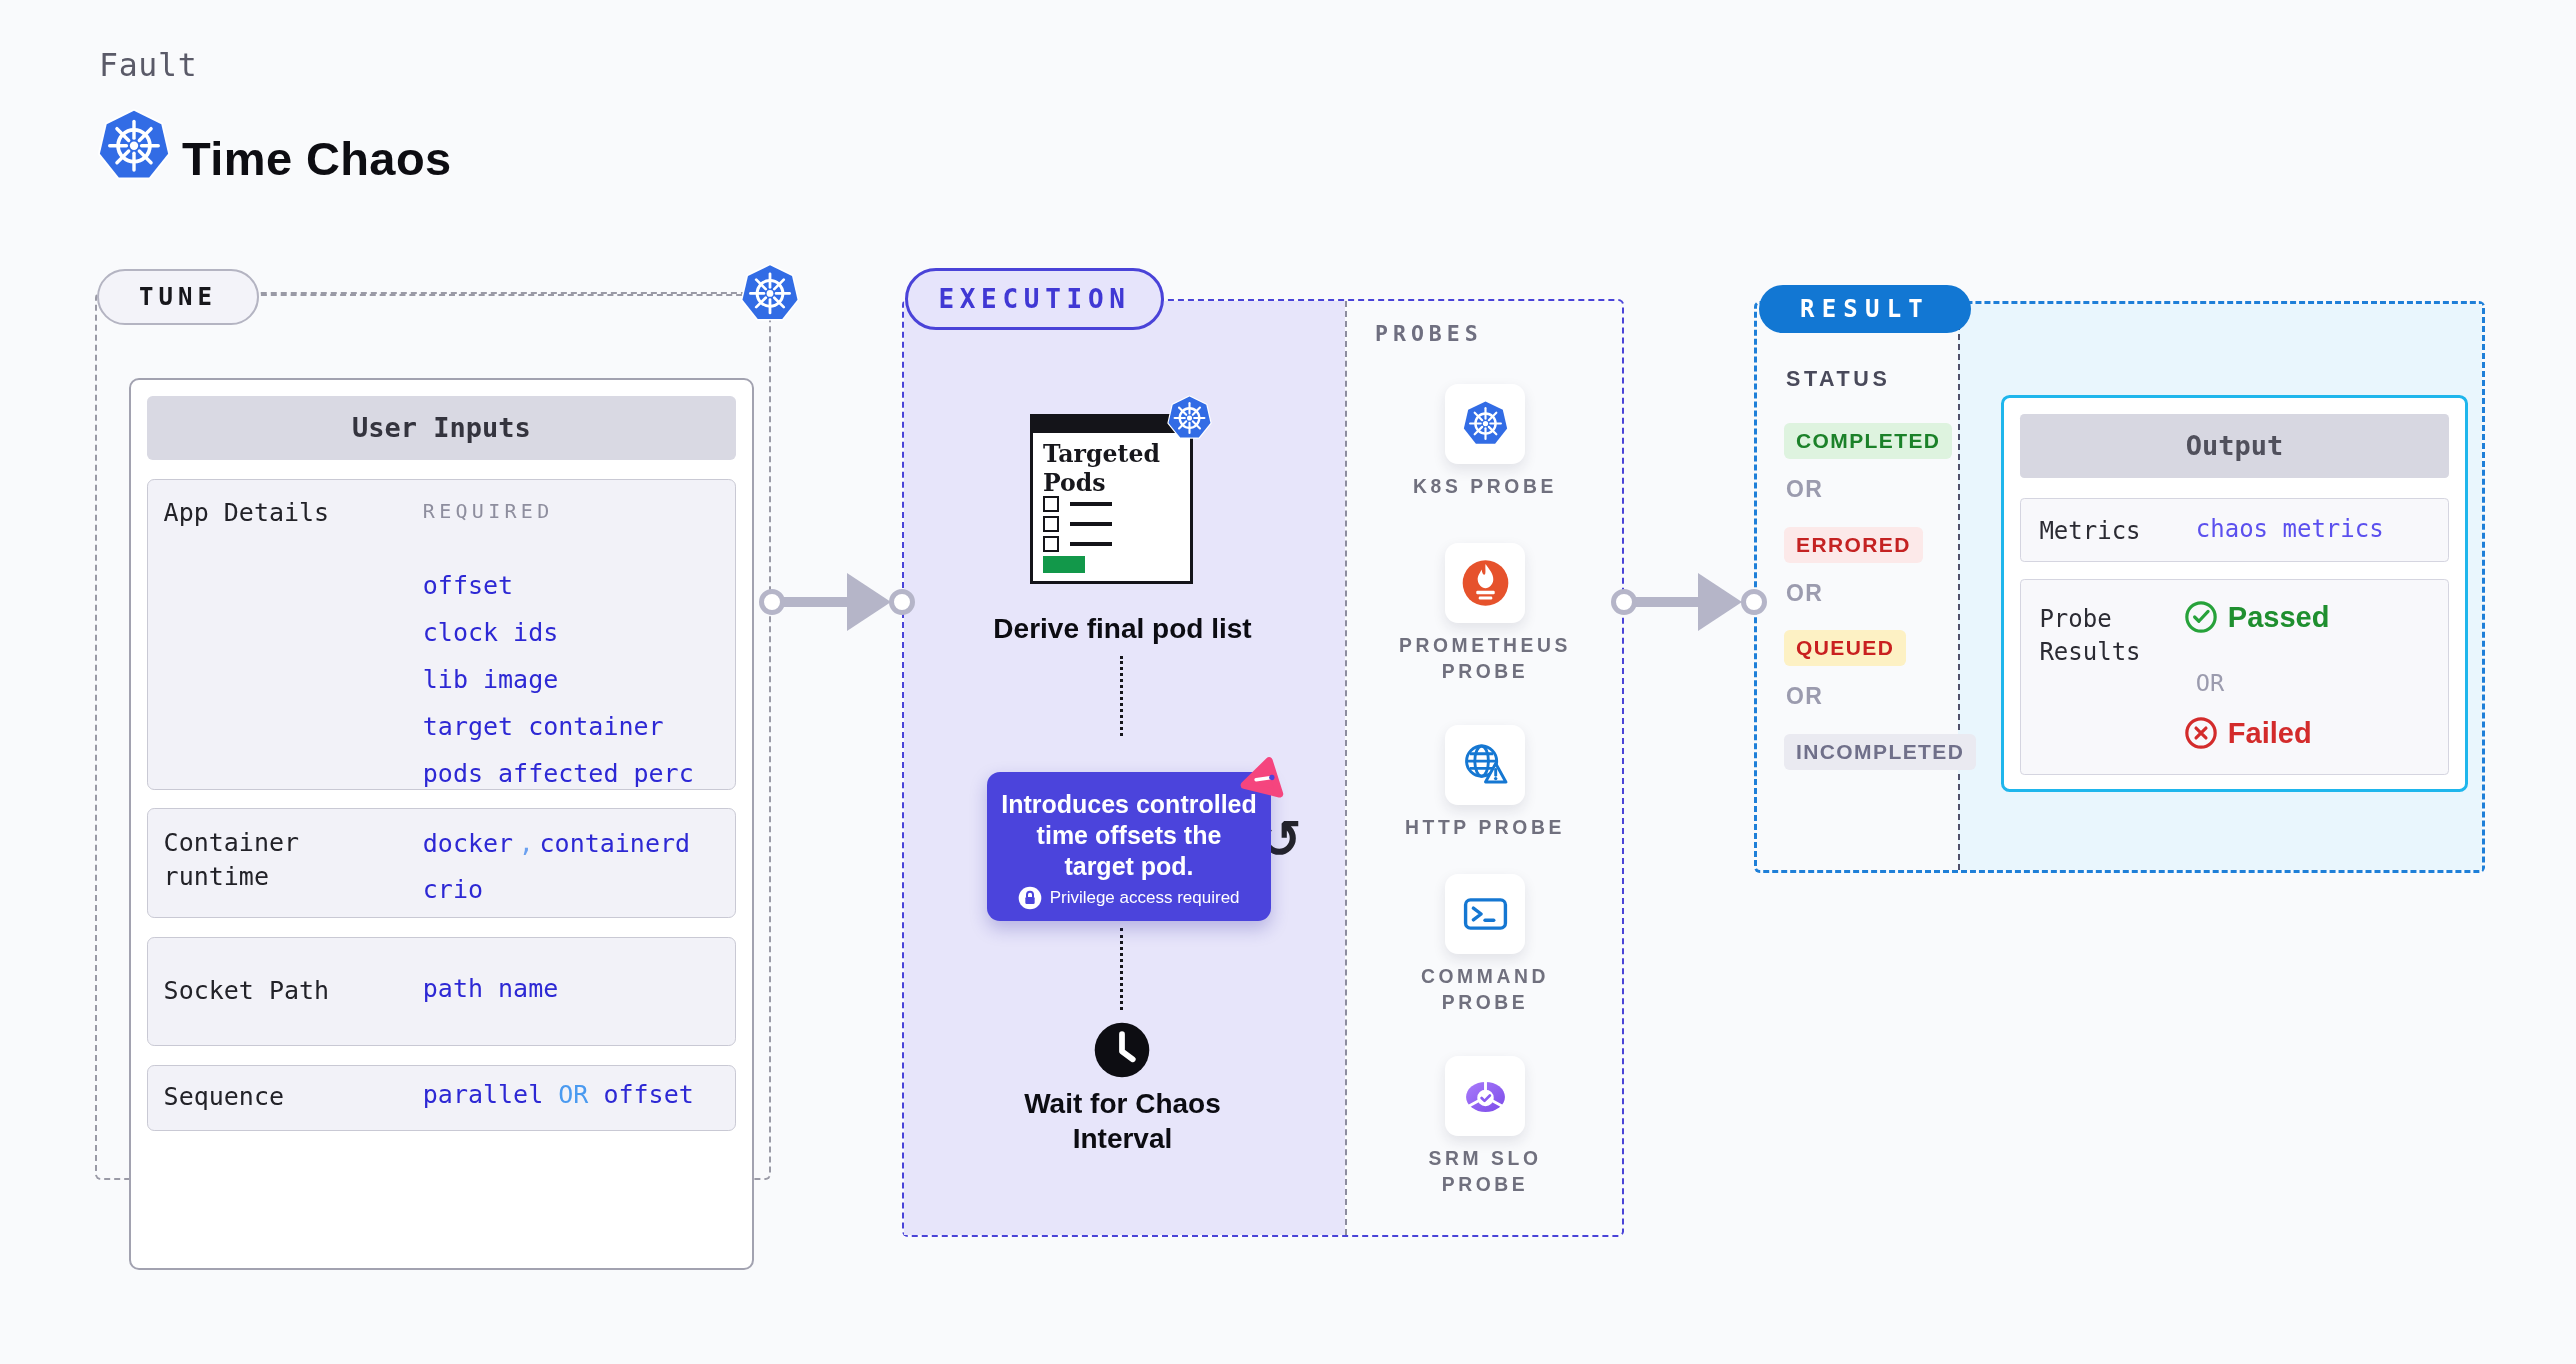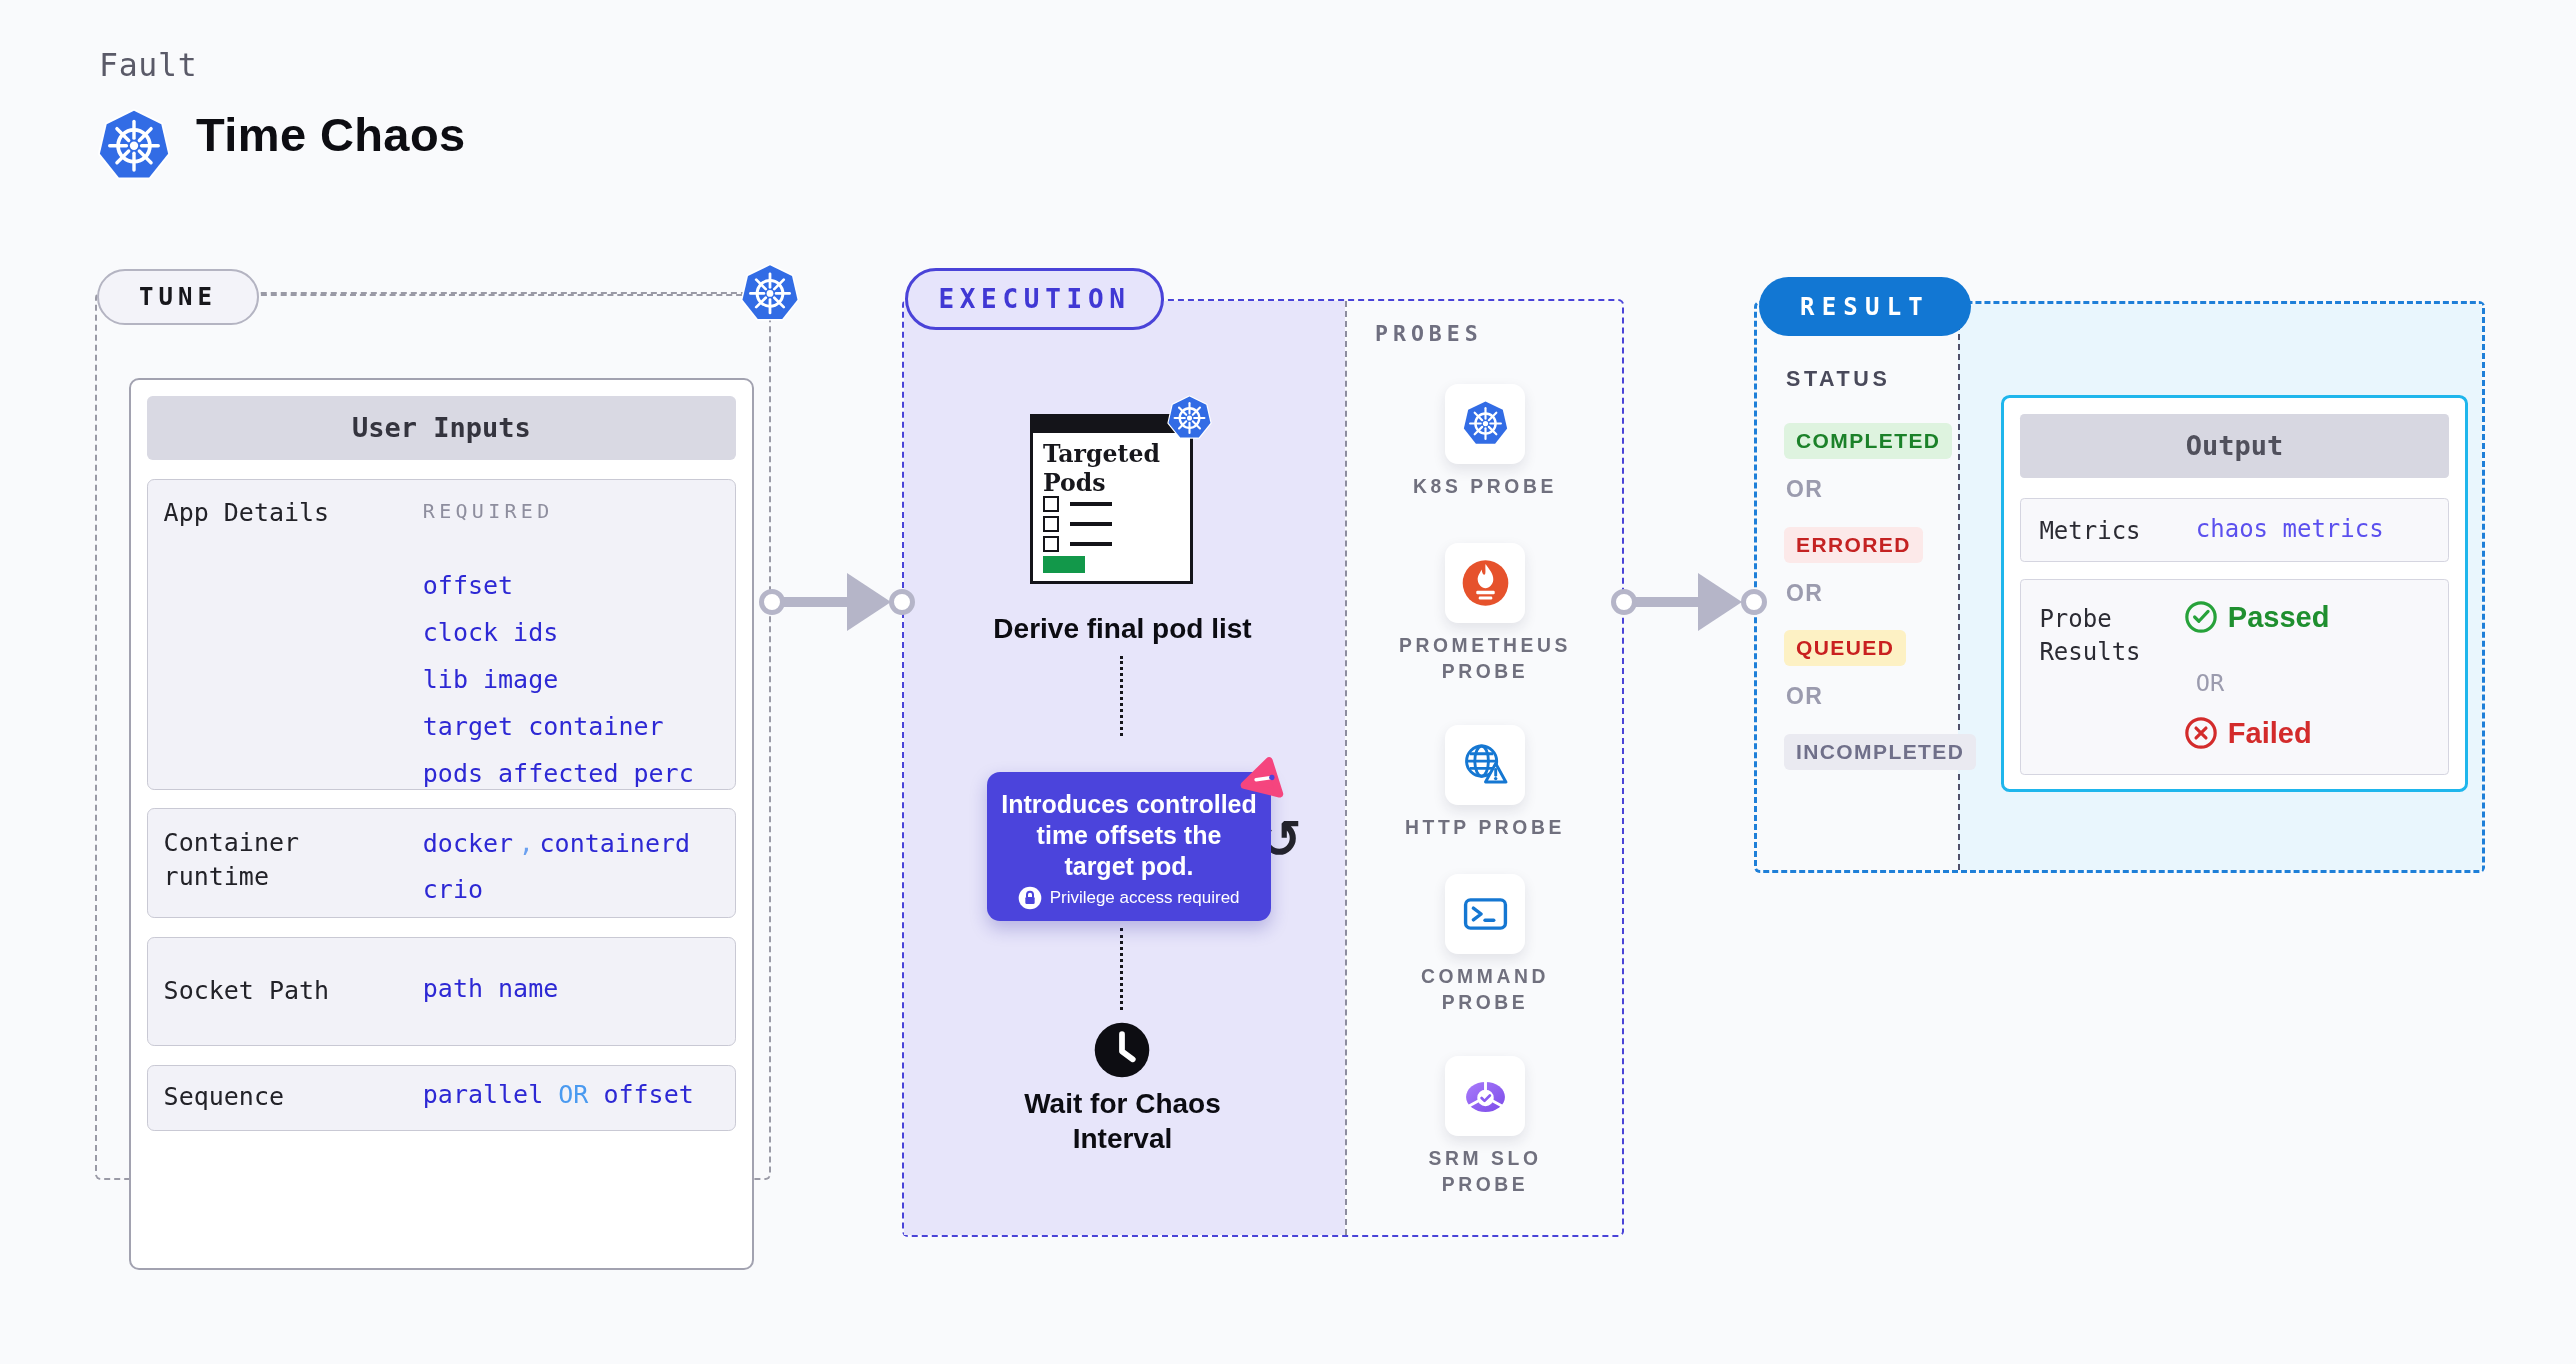--- a/index.html
+++ b/index.html
@@ -3,21 +3,21 @@
 <meta charset="utf-8">
 <style>
   * { margin:0; padding:0; box-sizing:border-box; }
   html,body { width:2576px; height:1365px; background:#F9FAFC; font-family:"Liberation Sans","DejaVu Sans",sans-serif; }
   #canvas { position:relative; width:2576px; height:1365px; overflow:hidden; background:#F9FAFC; }
   .abs { position:absolute; }
   .center { display:flex; align-items:center; justify-content:center; }
 
   
   #hdr-eyebrow { left:99px; top:47px; font-family:"DejaVu Sans Mono",monospace; font-size:31.5px; color:#5A5A68; letter-spacing:0.7px; }
-  #hdr-brand { left:96px; top:107px; display:flex; align-items:flex-start; gap:24px; }
+  #hdr-brand { left:96px; top:107px; display:flex; align-items:flex-end; gap:10px; }
   #hdr-logo { width:76px; height:79px; }
   #hdr-title { font-size:47px; font-weight:bold; color:#0D0D12; letter-spacing:0.4px; }
 
   
   #tune-box { left:95px; top:292px; width:676px; height:888px; border:2.1px dashed #9A9AA6; border-radius:5.7px; }
   #tune-link { left:251px; top:294px; width:501px; height:0; border-top:2.9px dashed #9A9AA6; }
   #tune-pill { left:97px; top:269px; width:162px; height:56px; background:#F3F3F9; border:2.1px solid #B4B4C2; border-radius:29px;
                font-family:"DejaVu Sans Mono",monospace; font-weight:bold; font-size:24px; letter-spacing:5px; color:#17171C; z-index:5; }
   #tune-k8s { left:739px; top:262px; width:62px; height:64px; z-index:6; }
 
@@ -83,21 +83,21 @@
   .probe { position:absolute; left:1363px; width:244px; text-align:center; }
   .probe-card { width:80px; height:80px; margin:0 auto; background:#FFF; border-radius:13px; box-shadow:0 5.7px 13px rgba(30,30,60,0.10); display:flex; align-items:center; justify-content:center; }
   .probe-card svg { width:49px; height:50px; }
   .probe-label { margin-top:10px; font-size:19.3px; font-weight:bold; letter-spacing:3.6px; color:#70707E; line-height:26px; }
   #probe-k8s { top:384px; } #probe-prom { top:543px; } #probe-http { top:725px; } #probe-cmd { top:874px; } #probe-srm { top:1056px; }
 
   
   #result-box { left:1754px; top:301px; width:731px; height:572px; border:3.6px dashed #1E7FD8; border-radius:5.7px; }
   #result-right { position:absolute; left:201px; top:0; right:0; bottom:0; background:#E9F6FD; }
   #result-div { position:absolute; left:201px; top:0; bottom:0; width:0; border-left:2.1px dashed #50506A; }
-  #result-pill { left:1759px; top:277px; width:212px; height:59px; background:#1277D3; border-radius:31.5px; color:#FFF;
+  #result-pill { left:1759px; top:285px; width:212px; height:48px; background:#1277D3; border-radius:31.5px; color:#FFF;
                  font-family:"DejaVu Sans Mono",monospace; font-weight:bold; font-size:24px; letter-spacing:7.2px; z-index:5; }
   #status-title { left:1786px; top:367px; font-size:21.5px; font-weight:bold; letter-spacing:3.6px; color:#49495A; }
   .badge { position:absolute; left:1784px; height:36px; line-height:36px; padding:0 12px; border-radius:5.7px; font-size:21px; font-weight:bold; letter-spacing:1.4px; white-space:nowrap; }
   .or-step { position:absolute; left:1786px; font-size:23px; font-weight:bold; color:#9B9BAE; letter-spacing:1.4px; }
   #st-completed { top:423px; background:#DEF3DF; color:#1B8129; }
   #st-or1 { top:476px; }
   #st-errored { top:527px; background:#FCE9E9; color:#C42222; }
   #st-or2 { top:580px; }
   #st-queued { top:630px; background:#FDF1C4; color:#C92020; }
   #st-or3 { top:683px; }

